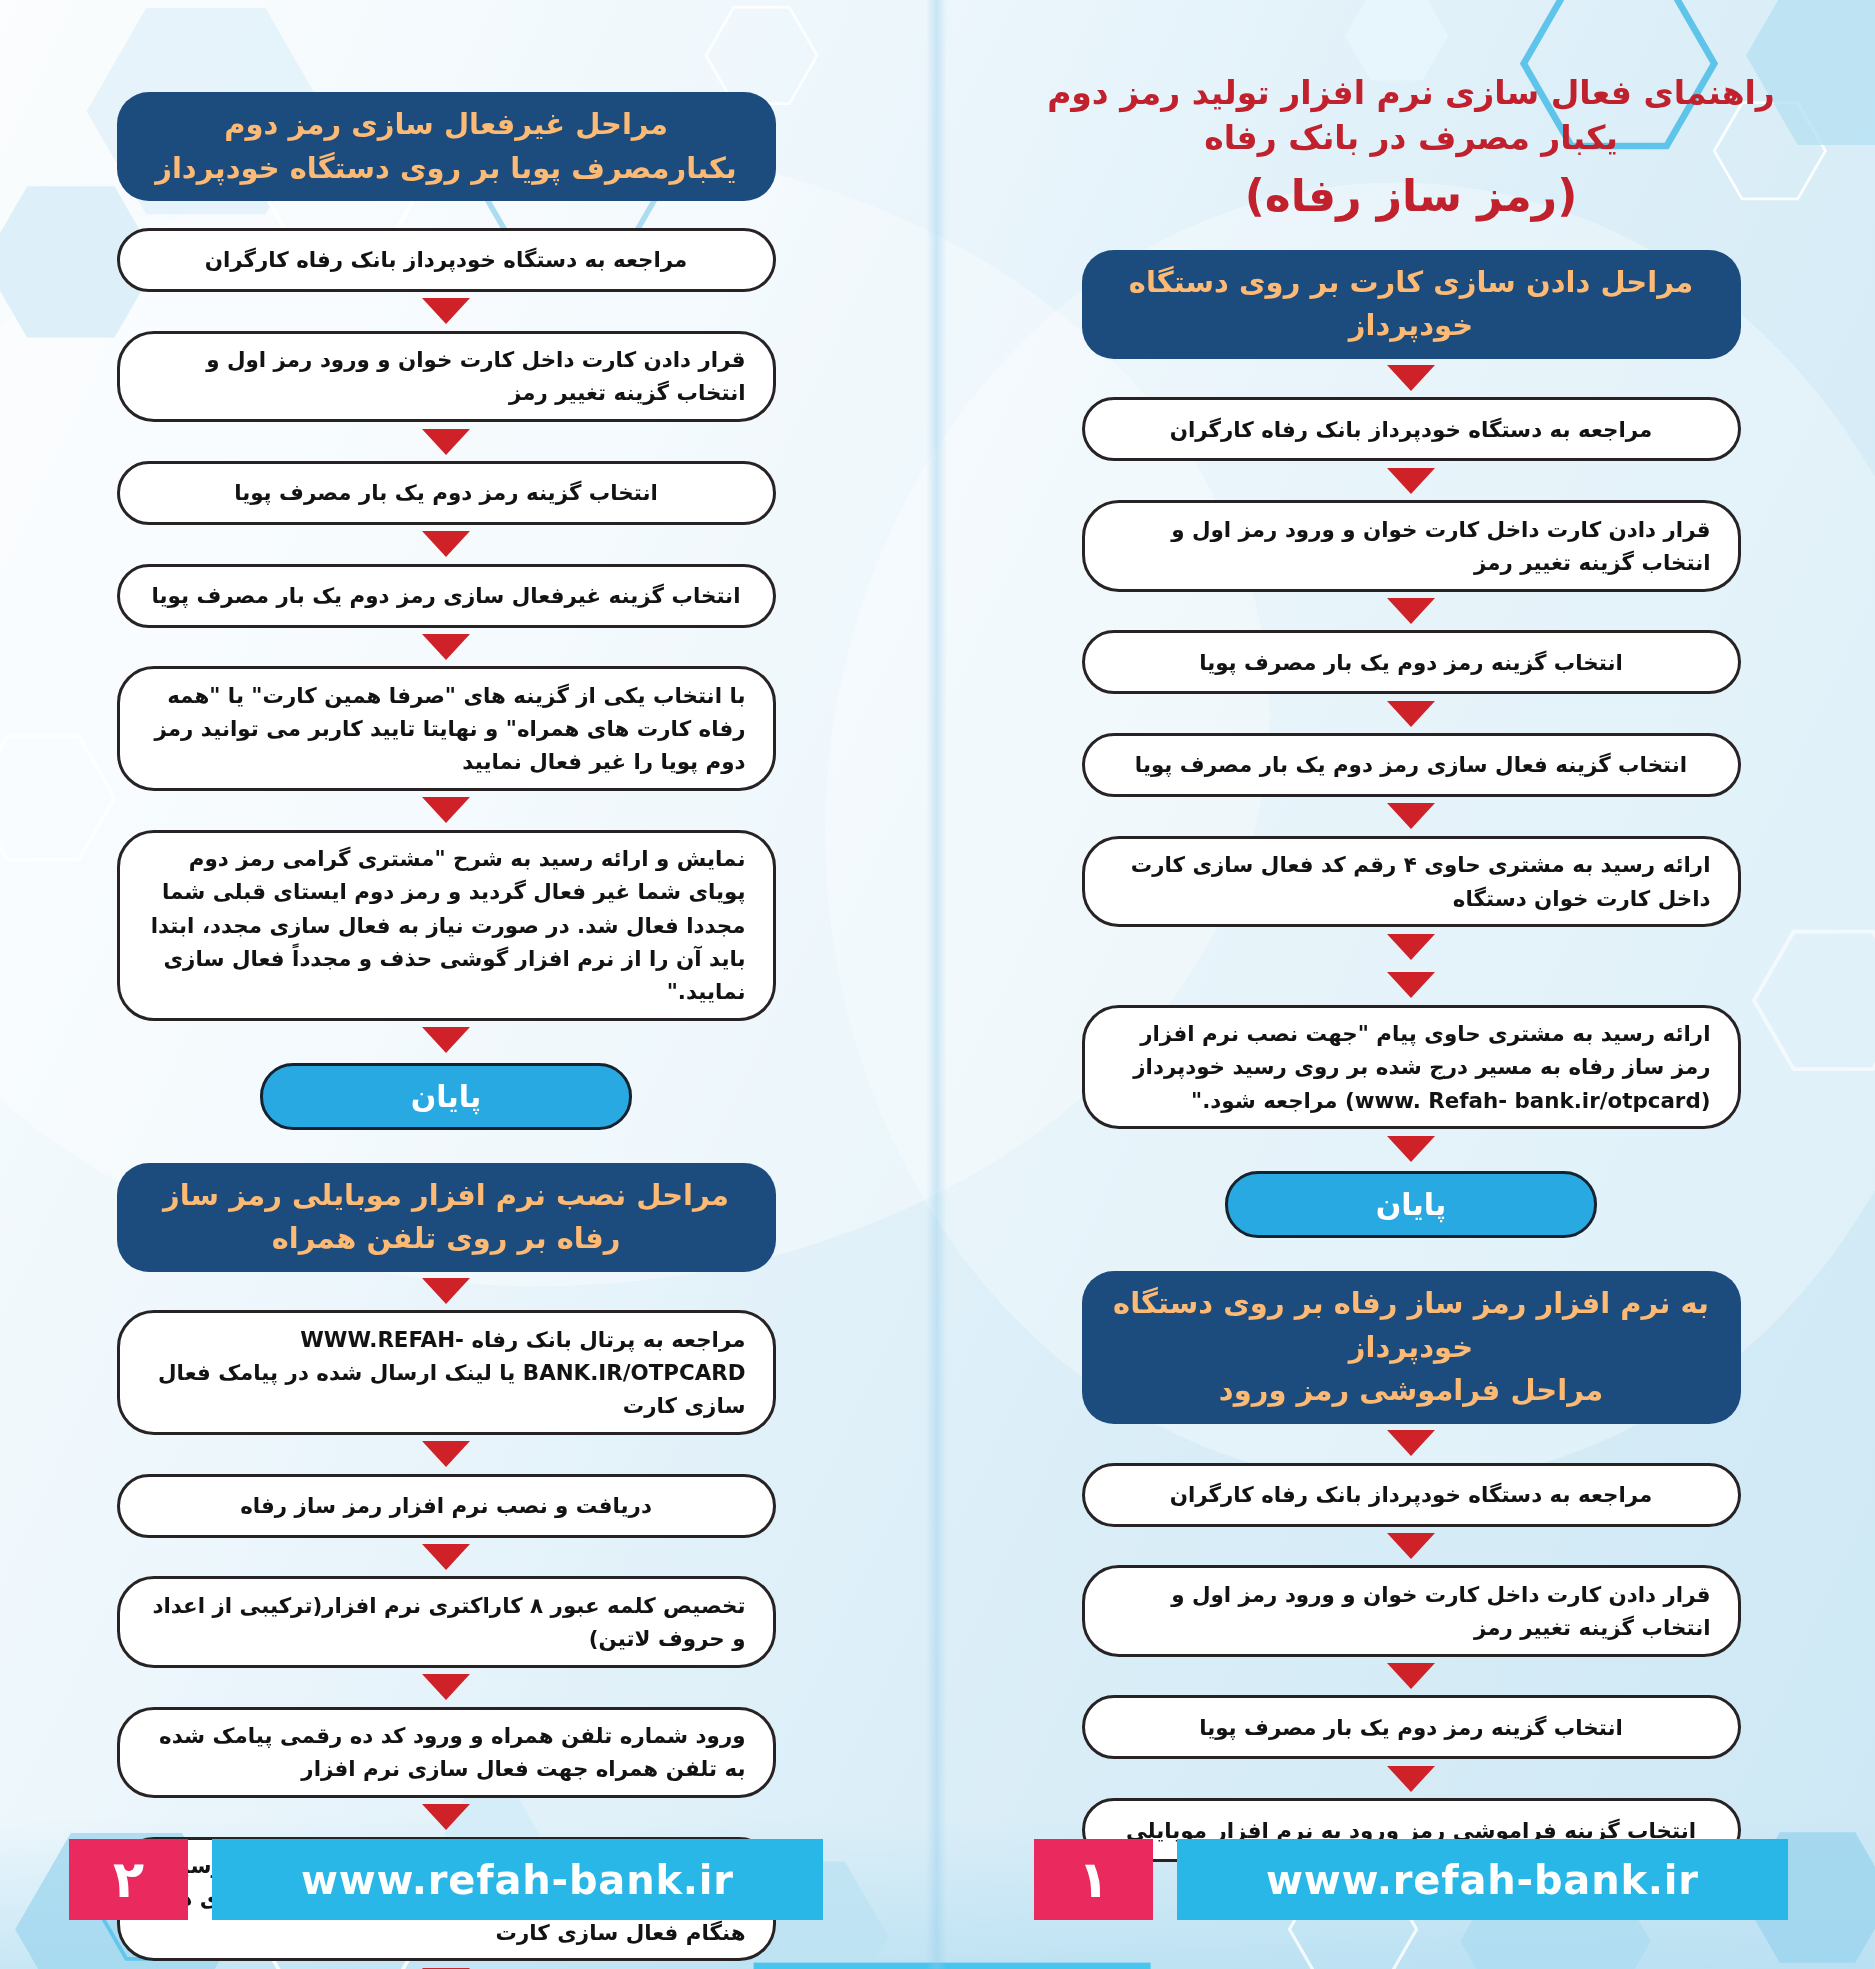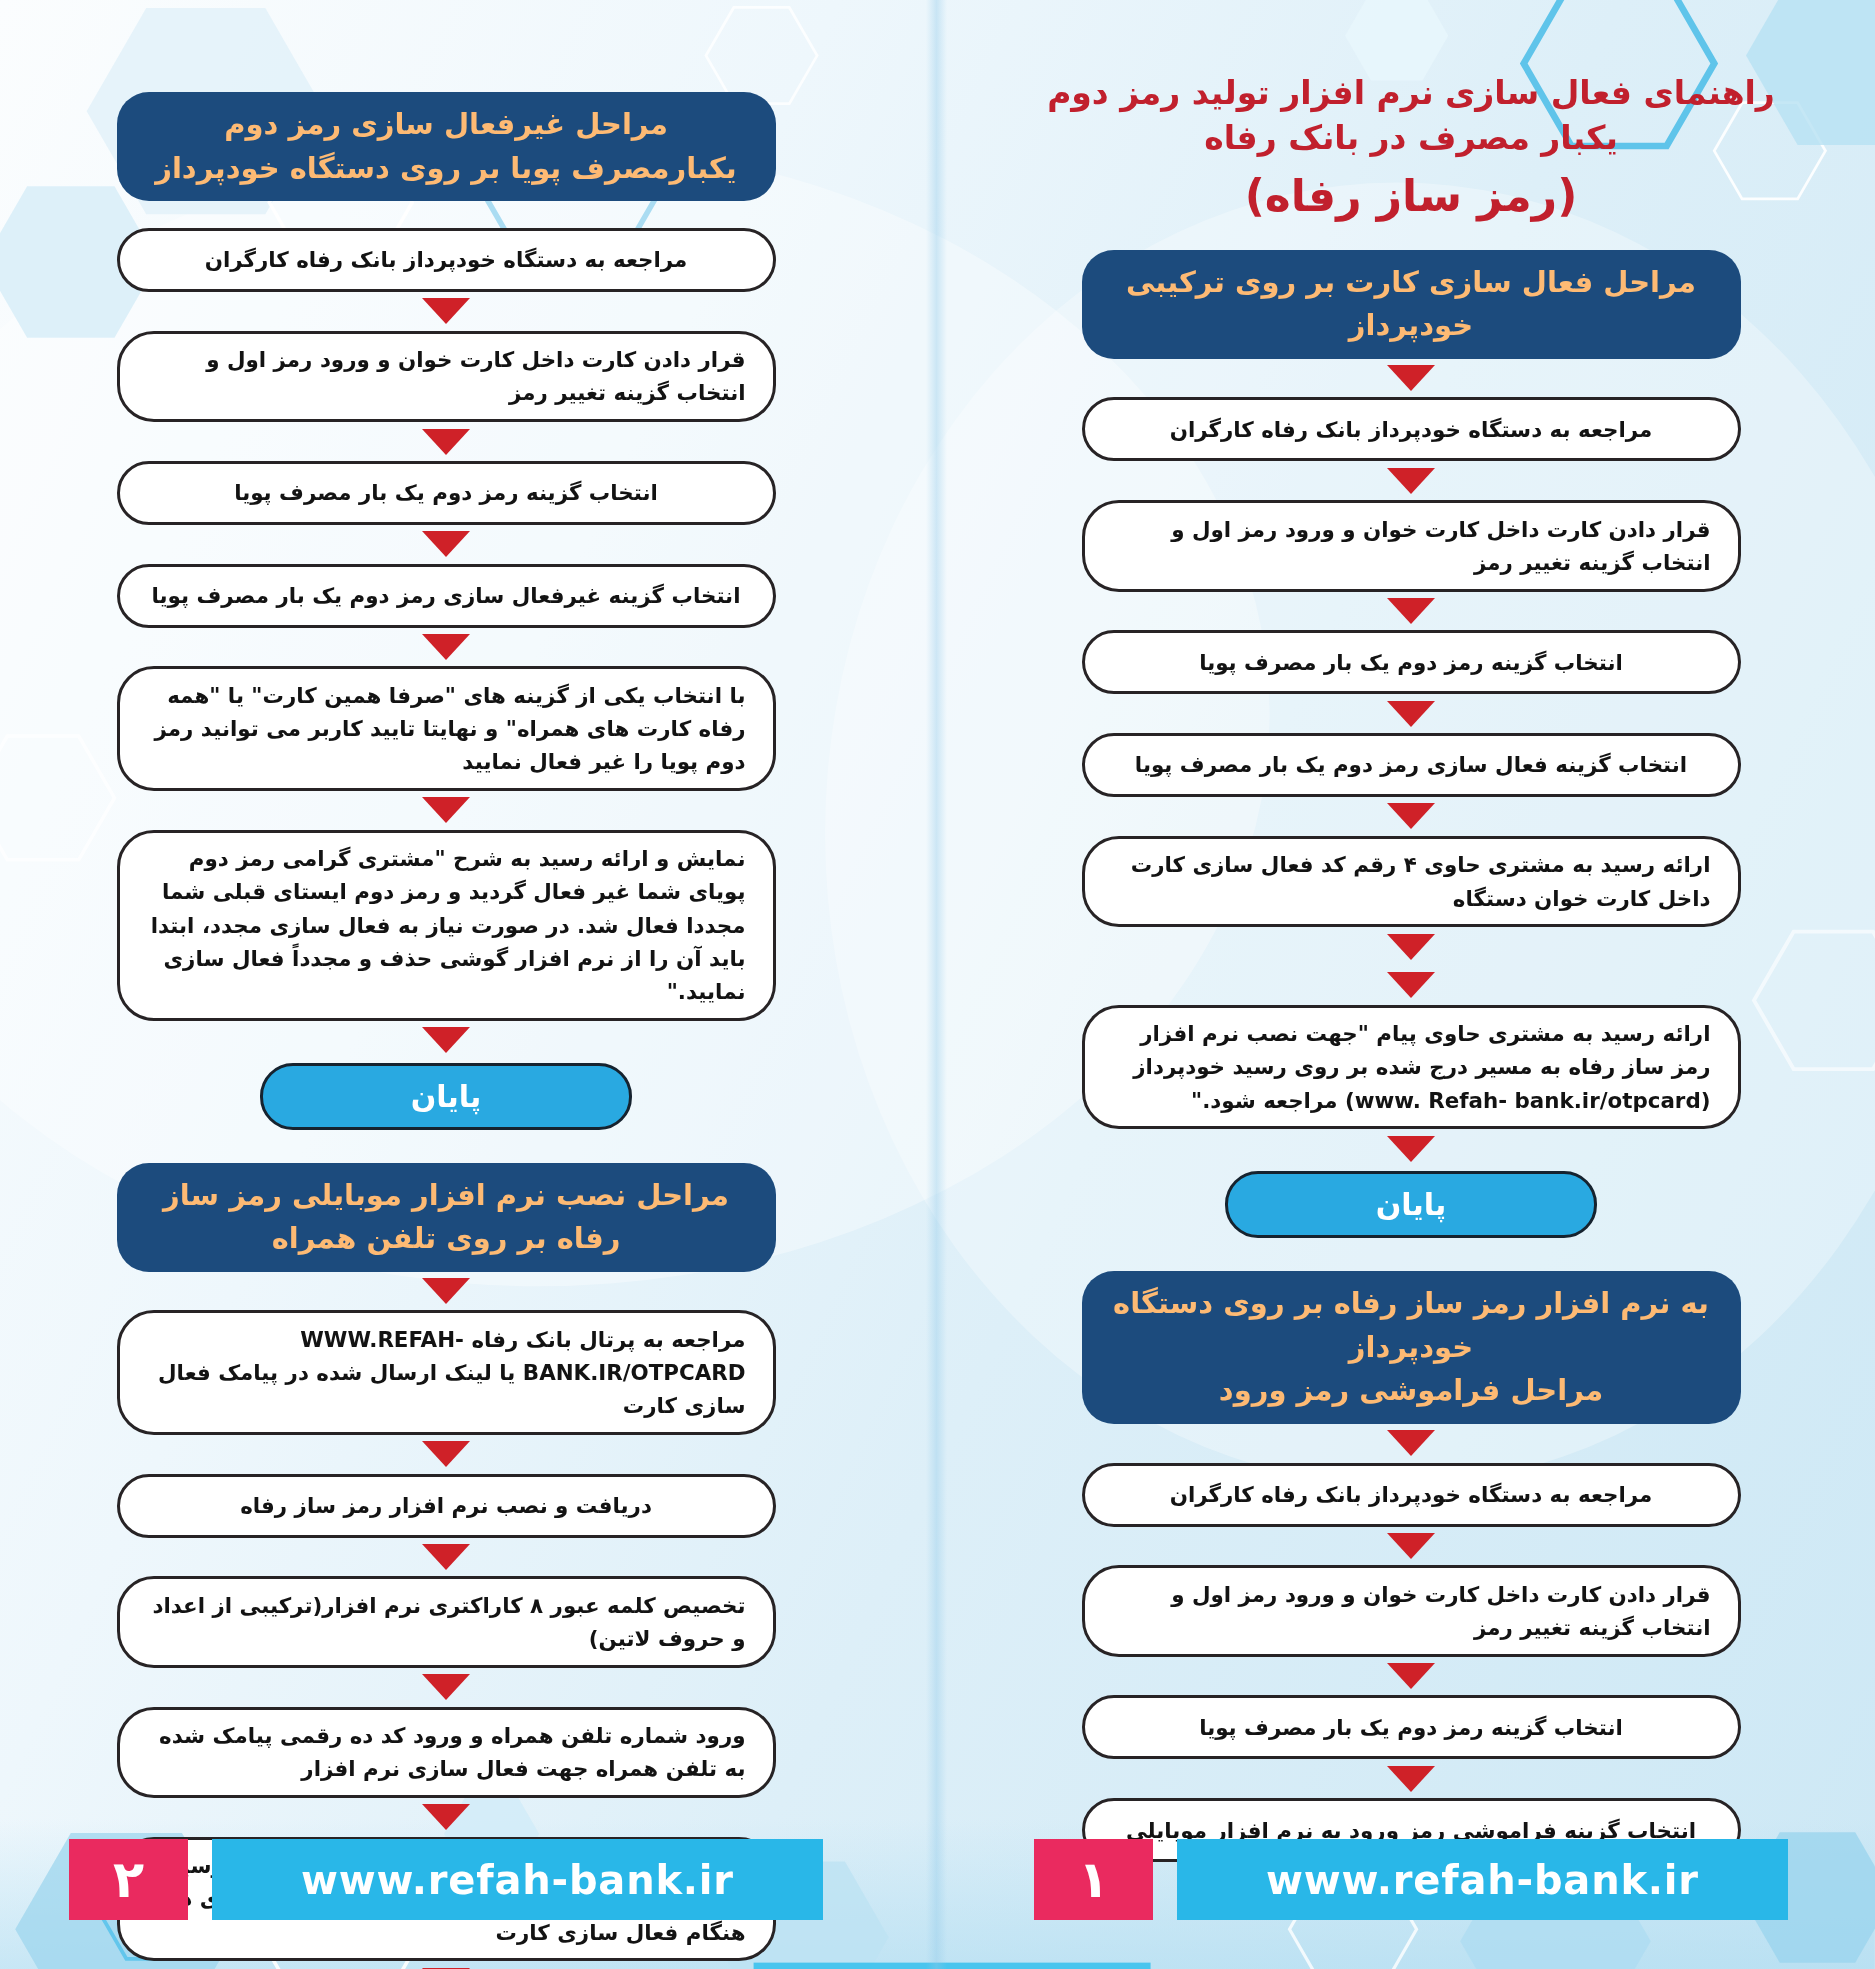--- a/index.html
+++ b/index.html
@@ -78,21 +78,21 @@
   </svg>
 
   <div class="fold"></div>
 
   <div class="page p1">
     <div class="content">
       <div class="page-title1">راهنمای فعال سازی نرم افزار تولید رمز دوم یکبار مصرف در بانک رفاه</div>
       <div class="page-title2">(رمز ساز رفاه)</div>
 
       <div class="hdr hdr1">
-        <span>مراحل فعال سازی کارت بر روی ترکیبی خودپرداز</span>
+        <span>مراحل دادن سازی کارت بر روی دستگاه خودپرداز</span>
       </div>
       <div class="arrow"></div>
 
       <div class="box">مراجعه به دستگاه خودپرداز بانک رفاه کارگران</div>
       <div class="arrow"></div>
       <div class="box">قرار دادن کارت داخل کارت خوان و ورود رمز اول و انتخاب گزینه تغییر رمز</div>
       <div class="arrow"></div>
       <div class="box">انتخاب گزینه رمز دوم یک بار مصرف پویا</div>
       <div class="arrow"></div>
       <div class="box">انتخاب گزینه فعال سازی رمز دوم یک بار مصرف پویا</div>

